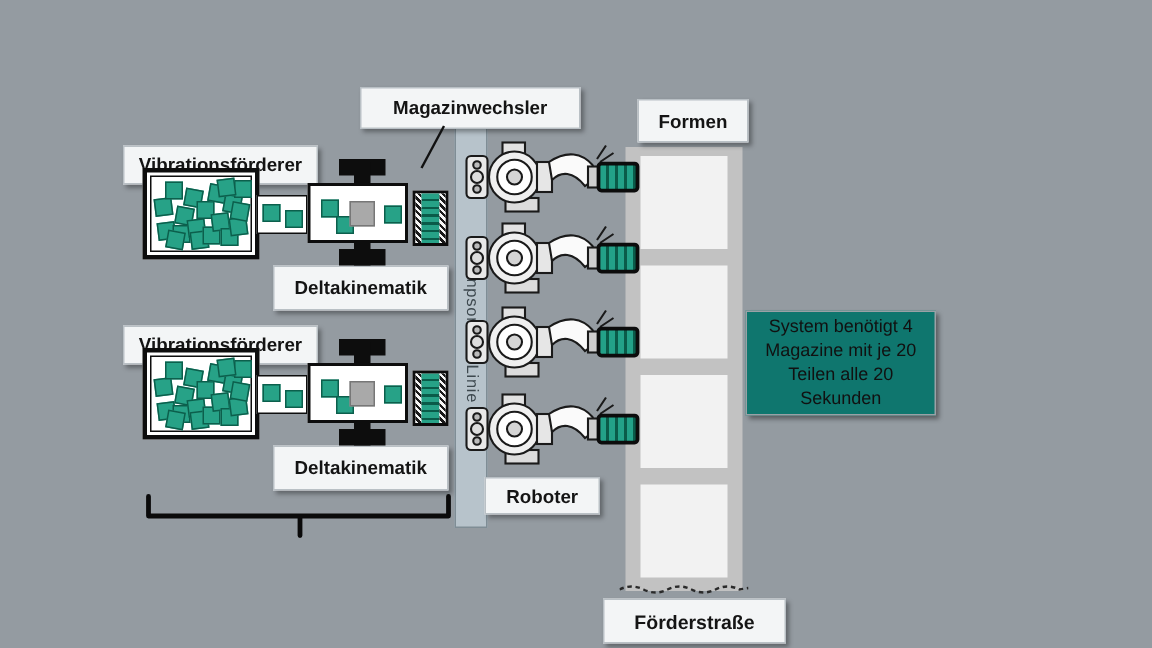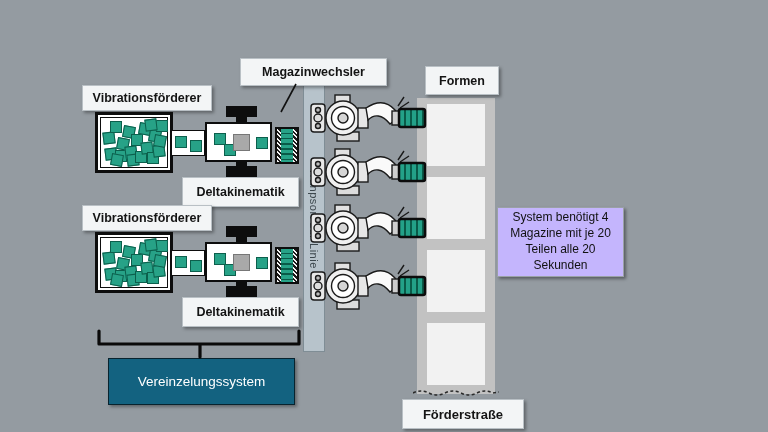--- a/index.html
+++ b/index.html
@@ -11,39 +11,39 @@
     box-shadow:2px 2px 3px rgba(0,0,0,.35);color:#141414;font-weight:bold;
     display:flex;align-items:center;justify-content:center;font-size:12.5px;white-space:nowrap;}
   
   .tbox{position:absolute;background:#136280;border:1.5px solid #08232e;color:#fff;
     display:flex;align-items:center;justify-content:center;text-align:center;
     font-size:13px;box-shadow:2px 2px 3px rgba(0,0,0,.35);}
   .multiline{white-space:pre-line;}
 
   
   #system-note{position:absolute;left:497px;top:207px;width:125px;height:68px;
-    background:#c4b5fd;border:1px solid #9aa1a6;box-shadow:2px 2px 3px rgba(0,0,0,.4);
+    background:#0f766e;border:1px solid #9aa1a6;box-shadow:2px 2px 3px rgba(0,0,0,.4);
     color:#111;font-size:12px;line-height:1.32;text-align:center;
     display:flex;align-items:center;justify-content:center;}
 
   
   #transport-bar{position:absolute;left:303px;top:85px;width:20px;height:265px;
     background:#b7c3cb;border:1px solid #7f8d95;
     display:flex;align-items:center;justify-content:center;}
   #transport-bar span{writing-mode:vertical-rl;text-orientation:mixed;
     font-size:11px;color:#3d484e;letter-spacing:.5px;}
 
   
   #conveyor{position:absolute;left:417px;top:98px;width:78px;height:296px;background:#c2c2c2;}
   .mold{position:absolute;left:10px;width:58px;height:62px;background:#f2f2f2;}
   #conveyor-tear{position:absolute;left:-4px;bottom:-4px;width:86px;height:10px;}
 
   
   .assembly{position:absolute;left:0;width:768px;height:132px;}
-  .vf-label{left:82px;top:5px;width:128px;height:24px;}
+  .vf-label{left:82px;top:17px;width:128px;height:24px;}
   .dk-label{left:182px;top:97px;width:115px;height:28px;}
   .feeder{position:absolute;left:95px;top:32px;width:78px;height:61px;background:#fff;
     border:3px solid #0d0d0d;box-sizing:border-box;}
   .feeder-inner{position:absolute;left:2px;top:2px;right:2px;bottom:2px;border:1.5px solid #0d0d0d;}
   .part{position:absolute;width:12px;height:12px;background:#27a287;border:1.5px solid #0c5f4c;box-sizing:border-box;}
   .part:nth-child(3n){transform:rotate(10deg);}
   .part:nth-child(3n+1){transform:rotate(-7deg);}
   .strip{position:absolute;left:171px;top:50px;width:34px;height:26px;background:#fff;
     border:1.5px solid #0d0d0d;box-sizing:border-box;}
   .sq{position:absolute;width:12px;height:12px;background:#27a287;border:1.5px solid #0c5f4c;box-sizing:border-box;}
@@ -226,22 +226,22 @@
         <use href="#robot-glyph"></use>
       </svg>
     </div>
 
 
   <div class="multiline" id="system-note">System benötigt 4
 Magazine mit je 20
 Teilen alle 20
 Sekunden</div>
 
-
-  <div class="tbox" id="vereinzelung-box">Vereinzelungssystem</div>
+  <div class="wlabel" id="roboter-label">Roboter</div>
+
 
   <div class="wlabel" id="foerderstrasse-label">Förderstraße</div>
 
   <svg id="overlay" viewBox="0 0 768 432">
     <path d="M296,84 L281,112" stroke="#111" stroke-width="1.6" fill="none"></path>
     <path d="M99,331 L99,344 L299,344 L299,331 M200,344 L200,357" stroke="#0a0a0a" stroke-width="3.2" fill="none" stroke-linejoin="round" stroke-linecap="round"></path>
   </svg>
 </div>
 
 </body></html>

